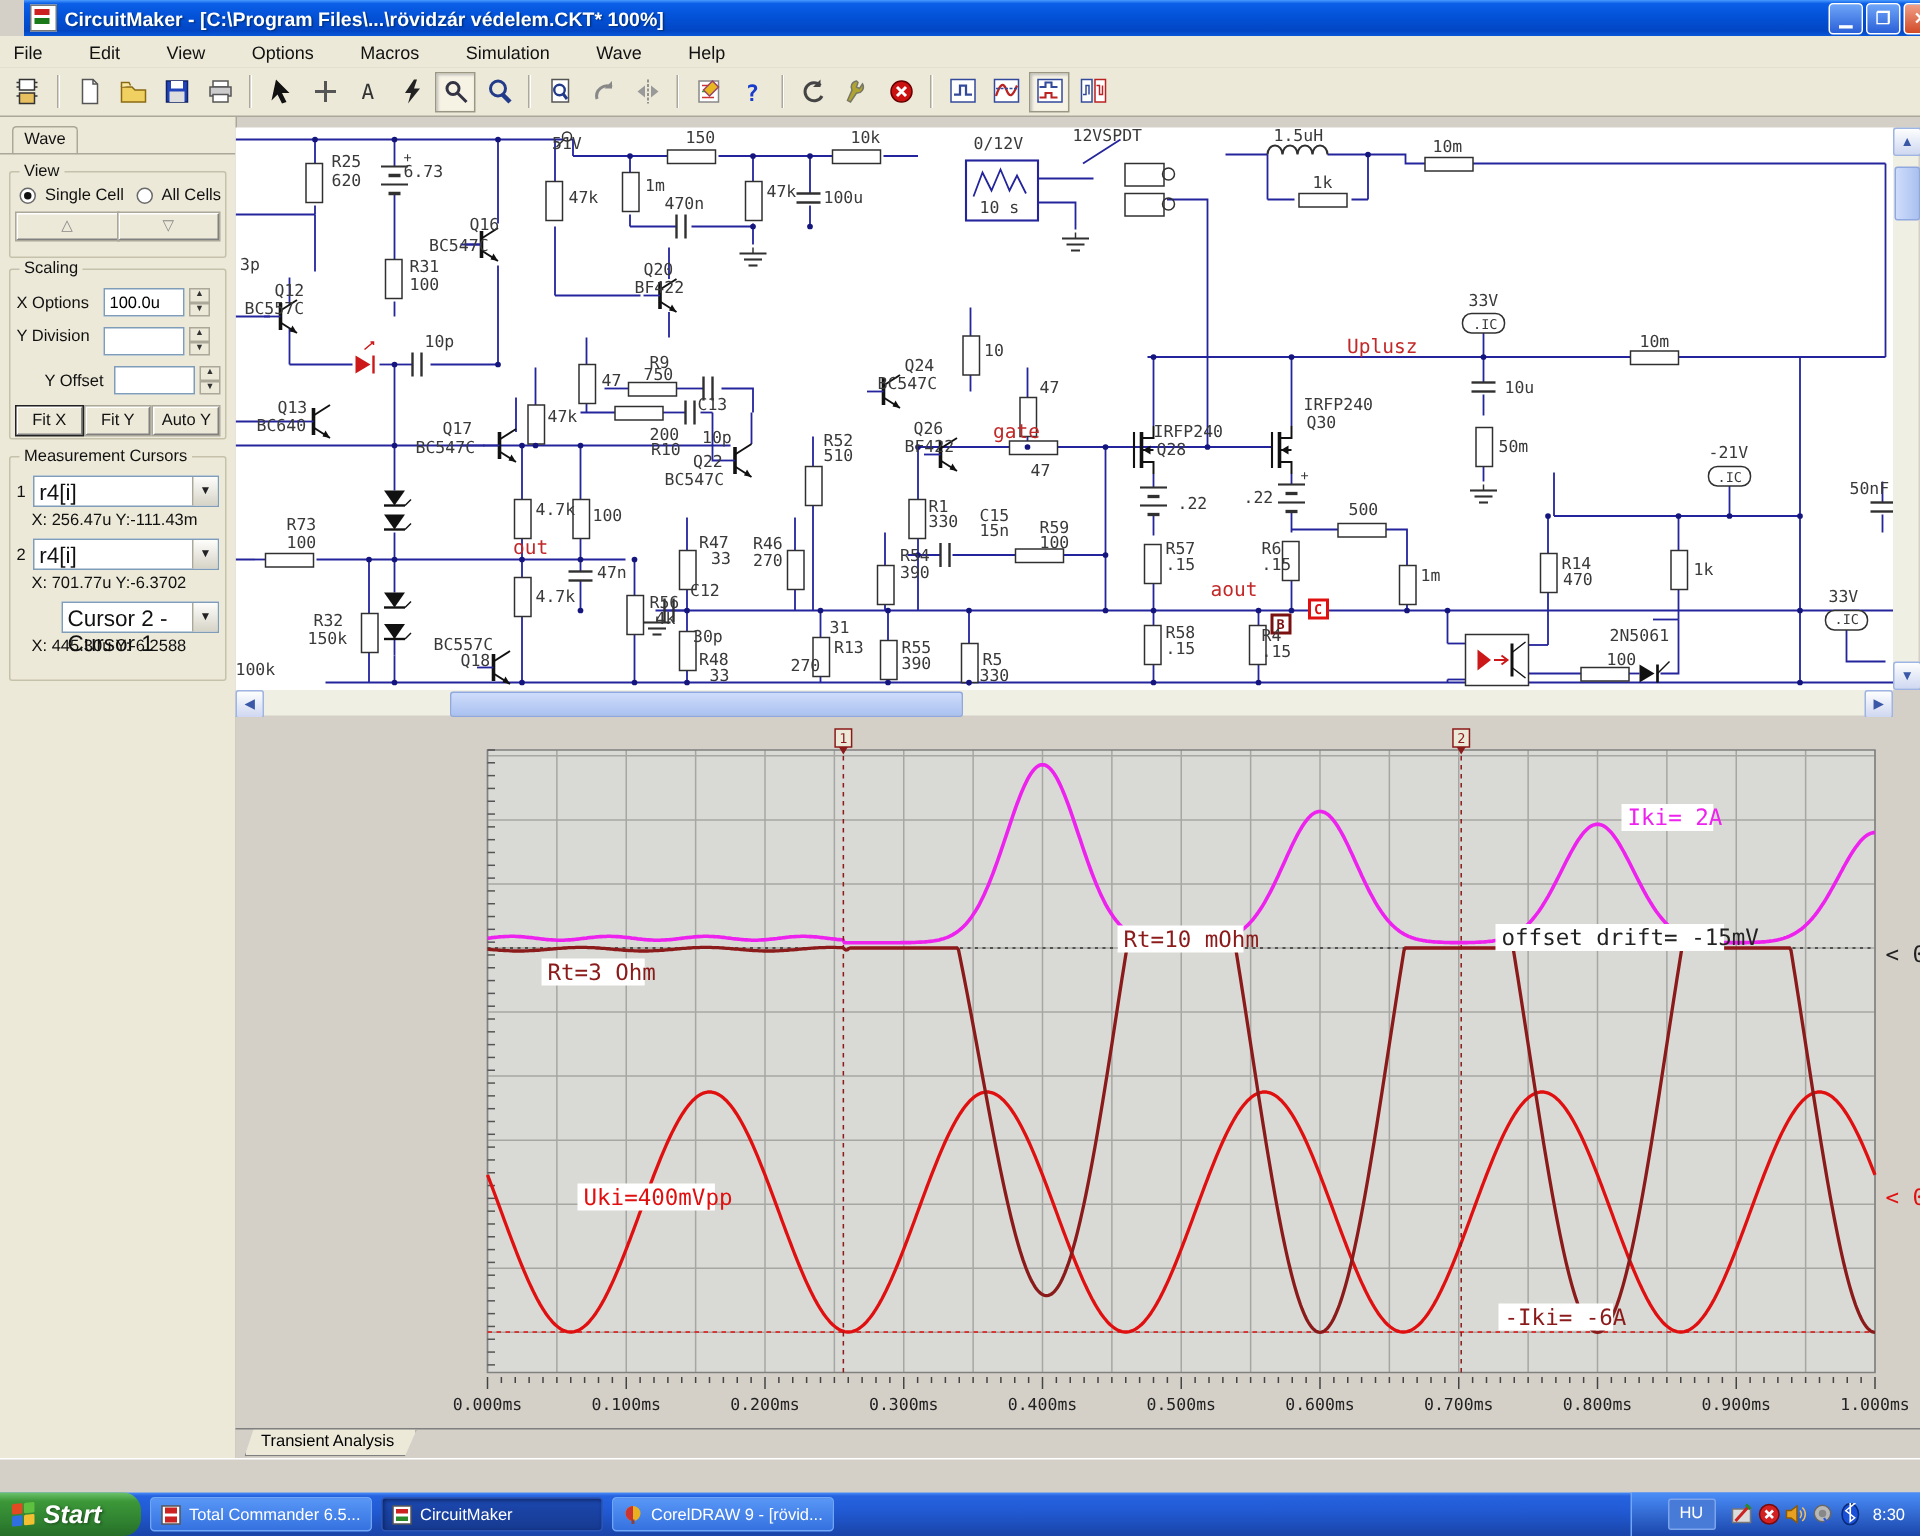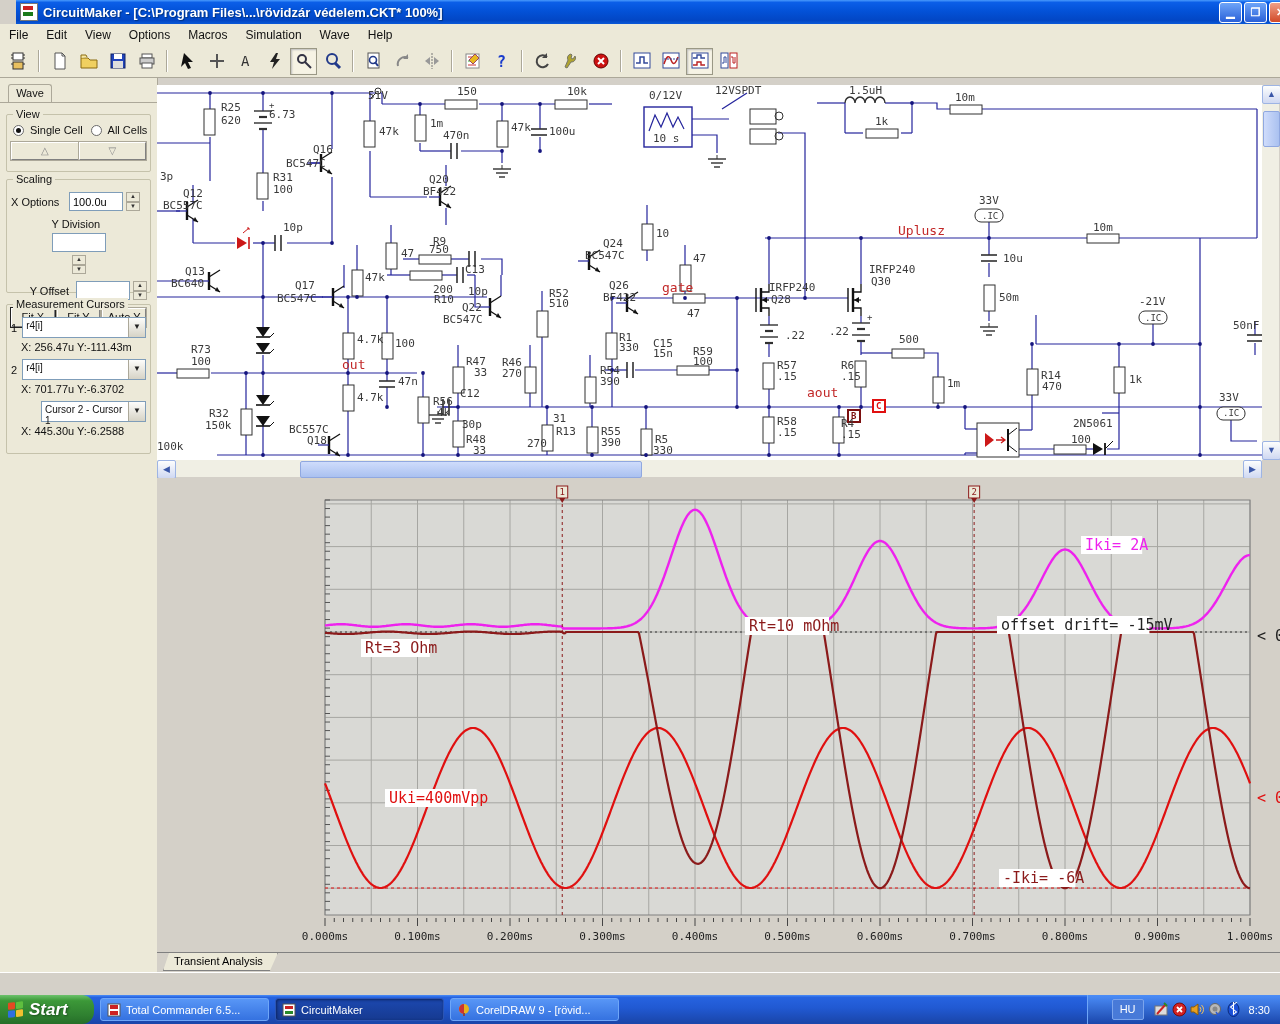--- a/index.html
+++ b/index.html
@@ -7,21 +7,21 @@
   
   .titlebar{position:absolute;left:16px;top:0;width:1280px;height:24px;background:linear-gradient(180deg,#4a9bfd 0%,#0b5fe8 10%,#0352d8 45%,#0246c4 85%,#0a59d8 100%);display:flex;align-items:center;color:#fff;}
   .titlebar .appicon{width:16px;height:16px;margin:0 5px 0 4px;background:#fff;border:1px solid #777;position:relative;}
   .titlebar .appicon:before{content:"";position:absolute;left:2px;top:2px;width:10px;height:4px;background:#cc2222;}
   .titlebar .appicon:after{content:"";position:absolute;left:2px;top:8px;width:10px;height:4px;background:#1a7a1a;}
   .titlebar .title{font-size:13px;font-weight:bold;text-shadow:1px 1px 1px #00317e;white-space:nowrap;}
   .winbtns{margin-left:auto;display:flex;gap:2px;padding-right:4px;}
   .winbtn{width:21px;height:19px;border-radius:3px;border:1px solid #fff;display:flex;align-items:center;justify-content:center;font-size:11px;font-weight:bold;color:#fff;background:linear-gradient(180deg,#6ea5f8,#2a60d8);}
   .winbtn.close{background:linear-gradient(180deg,#f0a088,#d24a28);}
   
-  .menubar{position:absolute;left:0;top:24px;width:1280px;height:21px;background:#ece9d8;border-bottom:1px solid #c9c5b2;display:flex;align-items:center;font-size:12px;color:#111;}
+  .menubar{position:absolute;left:0;top:24px;width:1280px;height:21px;background:#ece9d8;border-bottom:1px solid #c9c5b2;display:flex;align-items:center;font-size:12px;color:#111;gap:13px;}
   .menubar span{padding:2px 9px;}
   .toolbar{position:absolute;left:0;top:45px;width:1280px;height:33px;background:#ece9d8;border-bottom:1px solid #aca899;display:flex;align-items:center;padding-left:4px;box-sizing:border-box;}
   .tbtn{width:25px;height:25px;display:flex;align-items:center;justify-content:center;margin:0 1px;border:1px solid transparent;}
   .tbtn.pressed{background:#f6f3e4;border:1px solid #9a9885;box-shadow:inset 1px 1px 2px #bbb;}
   .tsep{width:1px;height:22px;background:#aca899;border-right:1px solid #fff;margin:0 5px;}
   
   .sidepanel{position:absolute;left:0;top:78px;width:157px;height:917px;background:#ece9d8;border-right:1px solid #aca899;font-size:11px;color:#111;}
   .wavetab{position:absolute;left:8px;top:6px;width:42px;height:18px;background:#ece9d8;border:1px solid #aca899;border-bottom:none;border-radius:3px 3px 0 0;text-align:center;line-height:17px;}
   .tabline{position:absolute;left:0px;top:24px;width:157px;border-top:1px solid #aca899;}
   .group{position:absolute;left:6px;width:143px;border:1px solid #c5c2ab;border-radius:2px;}
@@ -29,21 +29,21 @@
   .radio{display:inline-flex;align-items:center;gap:6px;}
   .rdot{width:9px;height:9px;border-radius:50%;border:1px solid #6a6a6a;background:#fff;position:relative;}
   .rdot.on:before{content:"";position:absolute;left:2px;top:2px;width:5px;height:5px;border-radius:50%;background:#111;}
   .xbtn{background:#ece9d8;border-top:1px solid #fff;border-left:1px solid #fff;border-right:1px solid #808080;border-bottom:1px solid #808080;outline:1px solid #aca899;font-size:11px;text-align:center;}
   .xbtn.def{outline:1px solid #222;}
   .tri{color:#888;font-size:10px;}
   .field{background:#fff;border:1px solid #7f9db9;height:15px;font-size:11px;padding:1px 3px;font-family:"Liberation Sans",sans-serif;}
   .spin{display:inline-flex;flex-direction:column;width:14px;height:19px;}
   .spin div{flex:1;background:#ece9d8;border:1px solid #aca899;font-size:6px;line-height:7px;text-align:center;color:#333;}
   .combo{display:flex;height:19px;border:1px solid #7f9db9;background:#fff;}
-  .combo .ctext{flex:1;padding:2px 3px;font-size:10px;}
+  .combo .ctext{flex:1;padding:2px 3px;font-size:15px;}
   .combo .cbtn{width:16px;background:linear-gradient(180deg,#fdfdfb,#d6d3c6);border-left:1px solid #aca899;text-align:center;font-size:8px;line-height:17px;color:#222;}
   .curxy{font-size:11px;color:#111;margin:3px 0 6px 14px;white-space:nowrap;}
   
   .schem{position:absolute;left:157px;top:85px;width:1105px;height:375px;background:#ffffff;overflow:hidden;}
   .scroll-h{position:absolute;left:157px;top:460px;width:1105px;height:17px;background:#f0efe4;display:flex;}
   .scroll-v{position:absolute;left:1262px;top:85px;width:17px;height:375px;background:#f0efe4;}
   .sarrow{width:17px;height:17px;background:linear-gradient(180deg,#fdfefd,#cfd8f2);border:1px solid #9db4e4;border-radius:2px;color:#3a57a8;font-size:9px;text-align:center;line-height:16px;}
   .sthumb-h{position:absolute;left:143px;top:1px;width:340px;height:15px;background:linear-gradient(180deg,#cfdcfb,#aac1f0);border:1px solid #90a8e0;border-radius:2px;}
   .sthumb-v{position:absolute;left:1px;top:26px;width:15px;height:34px;background:linear-gradient(90deg,#cfdcfb,#aac1f0);border:1px solid #90a8e0;border-radius:2px;}
   
@@ -52,21 +52,21 @@
   .legend .row{display:flex;}
   .legend .nm{width:80px;}
   .tabstrip{position:absolute;left:157px;top:952px;width:1123px;height:20px;background:#d4d0c8;border-top:1px solid #808080;}
   .ttab{position:absolute;left:6px;top:0px;height:17px;padding:0 14px 0 10px;background:#ece9d8;border:1px solid #808080;border-top:none;font-size:11px;line-height:16px;clip-path:polygon(6px 0,100% 0,calc(100% - 8px) 100%,0 100%);}
   .bottomfill{position:absolute;left:0;top:972px;width:1280px;height:23px;background:#d4d0c8;border-top:1px solid #fff;}
   
   .taskbar{position:absolute;left:0;top:995px;width:1280px;height:29px;background:linear-gradient(180deg,#4b8df8 0%,#2663e0 8%,#2159d2 45%,#1a46ab 95%);display:flex;align-items:center;}
   .startbtn{height:29px;width:94px;background:linear-gradient(180deg,#6cc26c 0%,#3c9838 20%,#2f8030 70%,#256e28 100%);border-radius:0 12px 12px 0;display:flex;align-items:center;color:#fff;font-weight:bold;font-style:italic;font-size:17px;padding-left:8px;box-sizing:border-box;gap:5px;text-shadow:1px 1px 2px #1c4f1c;}
   .flag{width:16px;height:16px;display:grid;grid-template-columns:7px 7px;grid-template-rows:7px 7px;gap:1px;transform:skewY(-6deg);}
   .flag i{border-radius:1px;}
-  .taskbtn{height:23px;width:169px;margin-left:6px;background:linear-gradient(180deg,#5896f6,#3572e0);border:1px solid #6ea6f8;border-radius:3px;color:#fff;font-size:11px;display:flex;align-items:center;gap:5px;padding:0 6px;box-sizing:border-box;white-space:nowrap;overflow:hidden;}
+  .taskbtn{height:23px;width:148px;margin-left:6px;background:linear-gradient(180deg,#5896f6,#3572e0);border:1px solid #6ea6f8;border-radius:3px;color:#fff;font-size:11px;display:flex;align-items:center;gap:5px;padding:0 6px;box-sizing:border-box;white-space:nowrap;overflow:hidden;}
   .taskbtn.active{background:linear-gradient(180deg,#1c48b0,#163a90);box-shadow:inset 1px 1px 3px #0c2460;border-color:#2c55b4;}
   .ticon{width:14px;height:14px;flex:0 0 14px;}
   .tray{margin-left:auto;height:29px;display:flex;align-items:center;background:linear-gradient(180deg,#4b8df8,#1a46ab);padding-left:24px;border-left:1px solid #6ea6f8;}
   .hu{width:30px;height:19px;background:#487ad8;border:1px solid #7ba4ec;color:#fff;font-size:11px;text-align:center;line-height:18px;margin-right:10px;border-radius:2px;}
   .trayicons{display:flex;gap:3px;align-items:center;margin-right:8px;}
   .clock{color:#fff;font-size:11px;margin-right:10px;}
   svg text{font-family:"DejaVu Sans Mono",monospace;}
 </style>
 </head>
 <body>
@@ -276,21 +276,21 @@
   <div class="group" style="top:101px;height:112px;">
     <div class="glabel">Scaling</div>
     <div style="display:flex;align-items:center;margin:12px 3px 0 4px;gap:3px;">
       <span style="width:55px;">X Options</span>
       <input class="field" style="width: 46px;" value="100.0u">
       <span class="spin">
           <div>▲</div>
           <div>▼</div>
         </span>
     </div>
-    <div style="display:flex;align-items:center;margin:7px 3px 0 4px;gap:3px;flex-direction:column;">
+    <div style="display:flex;align-items:flex-start;margin:7px 3px 0 4px;gap:3px;">
       <span style="width:55px;">Y Division</span>
       <input class="field" style="width: 46px;" value="">
       <span class="spin">
           <div>▲</div>
           <div>▼</div>
         </span>
     </div>
     <div style="display:flex;align-items:center;margin:7px 3px 0 4px;gap:3px;justify-content:flex-end;">
       <span style="width:55px;text-align:right;padding-right:4px;box-sizing:border-box;">Y Offset</span>
       <input class="field" style="width: 46px;" value="">

